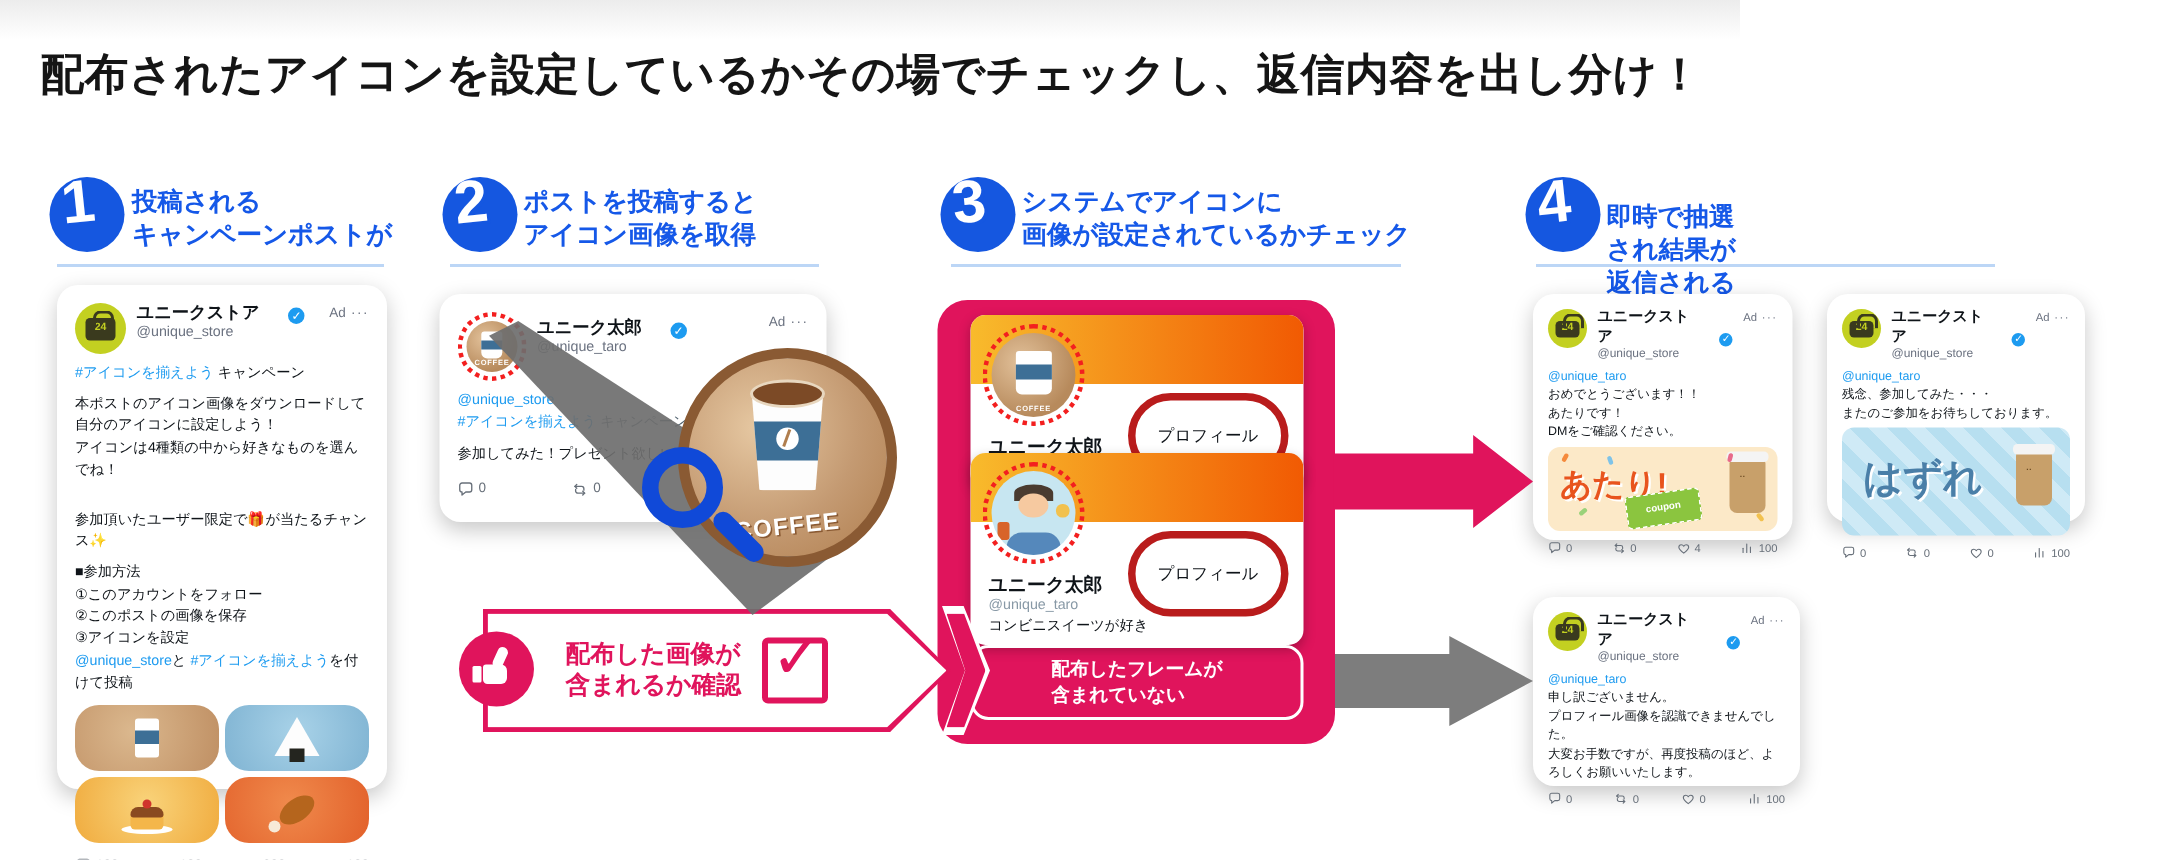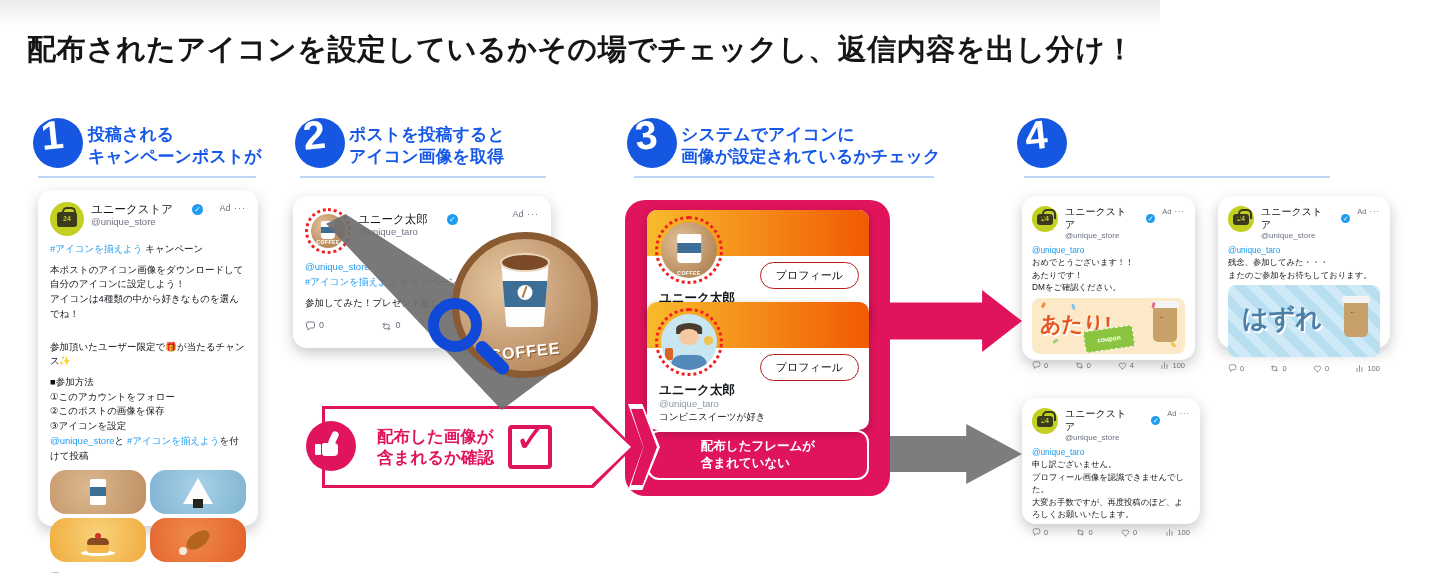--- a/index.html
+++ b/index.html
@@ -18,21 +18,21 @@
   .step-badge span{font-size:40px;font-weight:800;transform:translate(-6px,-8px) rotate(-6deg);
                    text-shadow:2px 2px 0 #1557e0;}
   .step-title{color:#1558e8;font-weight:800;font-size:17px;line-height:1.3;}
   .rule{height:2px;background:#bcd6f6;}
 
   
   .tweet{background:#fff;border-radius:14px;box-shadow:0 5px 14px rgba(0,0,0,.22);
          padding:12px;font-size:9.5px;color:#0f1419;line-height:1.55;}
   .th{display:flex;align-items:flex-start;gap:7px;margin-bottom:6px;}
   .th .names{flex:1;line-height:1.25;}
-  .th .nm{font-weight:400;font-size:11.5px;display:flex;align-items:center;gap:19px;}
+  .th .nm{font-weight:700;font-size:11.5px;display:flex;align-items:flex-end;gap:19px;}
   .th .hd{color:#6b7280;font-size:9.5px;}
   .ad{color:#6b7280;font-size:9px;white-space:nowrap;}
   .ad::after{content:" ···";letter-spacing:1px;}
   .vb{display:inline-block;width:11px;height:11px;border-radius:50%;background:#1d9bf0;
       color:#fff;font-size:8px;line-height:11px;text-align:center;flex:none;}
   .vb::after{content:"✓";}
   .link{color:#1d9bf0;}
   .muted{color:#536471;}
   .stats{display:flex;justify-content:space-between;align-items:center;color:#68707a;margin-top:8px;font-size:9px;}
   .stat{display:flex;align-items:center;gap:3px;}
@@ -123,22 +123,22 @@
         clip-path:polygon(0 0,45% 0,100% 50%,45% 100%,0 100%,48% 50%);z-index:4;}
   #chev-inner{left:631px;top:409px;width:26px;height:76px;background:#e0145c;
         clip-path:polygon(0 0,45% 0,100% 50%,45% 100%,0 100%,48% 50%);z-index:5;}
 
   
   #pinkbox{left:625px;top:200px;width:265px;height:296px;background:#e0145c;border-radius:20px;z-index:2;}
   .pcard{position:absolute;width:222px;background:#fff;border-radius:10px;overflow:hidden;
          box-shadow:0 3px 8px rgba(0,0,0,.25);}
   .pcard .banner{height:46px;background:linear-gradient(90deg,#f8bb2c,#f15a03);}
   .pcard .pav{position:absolute;left:8px;top:6px;}
-  .pcard .pbtn{position:absolute;right:10px;top:52px;border:1px solid #b91c1c;border-radius:999px;
-         background:#fff;font-size:11px;color:#0f1419;padding:5px 15px;}
+  .pcard .pbtn{position:absolute;right:10px;top:52px;border:5px solid #b91c1c;border-radius:999px;
+         background:#fff;font-size:11px;color:#0f1419;padding:16px 15px;}
   .pcard .pname{position:absolute;left:12px;font-weight:700;font-size:12.5px;color:#0f1419;}
   .pcard .phandle{position:absolute;left:12px;font-size:9.5px;color:#8899a6;}
   .pcard .pbio{position:absolute;left:12px;font-size:9.5px;color:#0f1419;}
   #ng-box{left:647px;top:430px;width:222px;height:50px;border:2px solid #fff;border-radius:12px;
          display:flex;align-items:center;justify-content:center;z-index:3;}
   #ng-box .t{color:#fff;font-weight:800;font-size:12.5px;line-height:1.35;text-align:left;}
 
   
   .h-arrow{clip-path:polygon(0 20%,70% 20%,70% 0,100% 50%,70% 100%,70% 80%,0 80%);}
   #arrow-pink{left:889px;top:290px;width:133px;height:62px;background:#e0145c;z-index:3;}
@@ -217,20 +217,23 @@
     </div>
   <div class="abs step-title" style="left:681px;top:124px">
     <span style="display:block">システムでアイコンに</span>
       <span style="display:block">画像が設定されているかチェック</span>
   </div>
   <div class="abs rule" style="left:634px;top:176px;width:300px"></div>
 
   <div class="abs step-badge" style="left:1017px;top:118px">
       <span>4</span>
     </div>
+  <div class="abs step-title" style="left:1071px;top:134px">
+    <span style="display:block">即時で抽選され結果が返信される</span>
+  </div>
   <div class="abs rule" style="left:1024px;top:176px;width:306px"></div>
 
   <div class="abs tweet" style="left:38px;top:190px;width:220px;height:336px">
     <div class="th">
       <div class="av-store">
           <div class="bag">
             <b>24</b>
           </div>
         </div>
       <div class="names">

